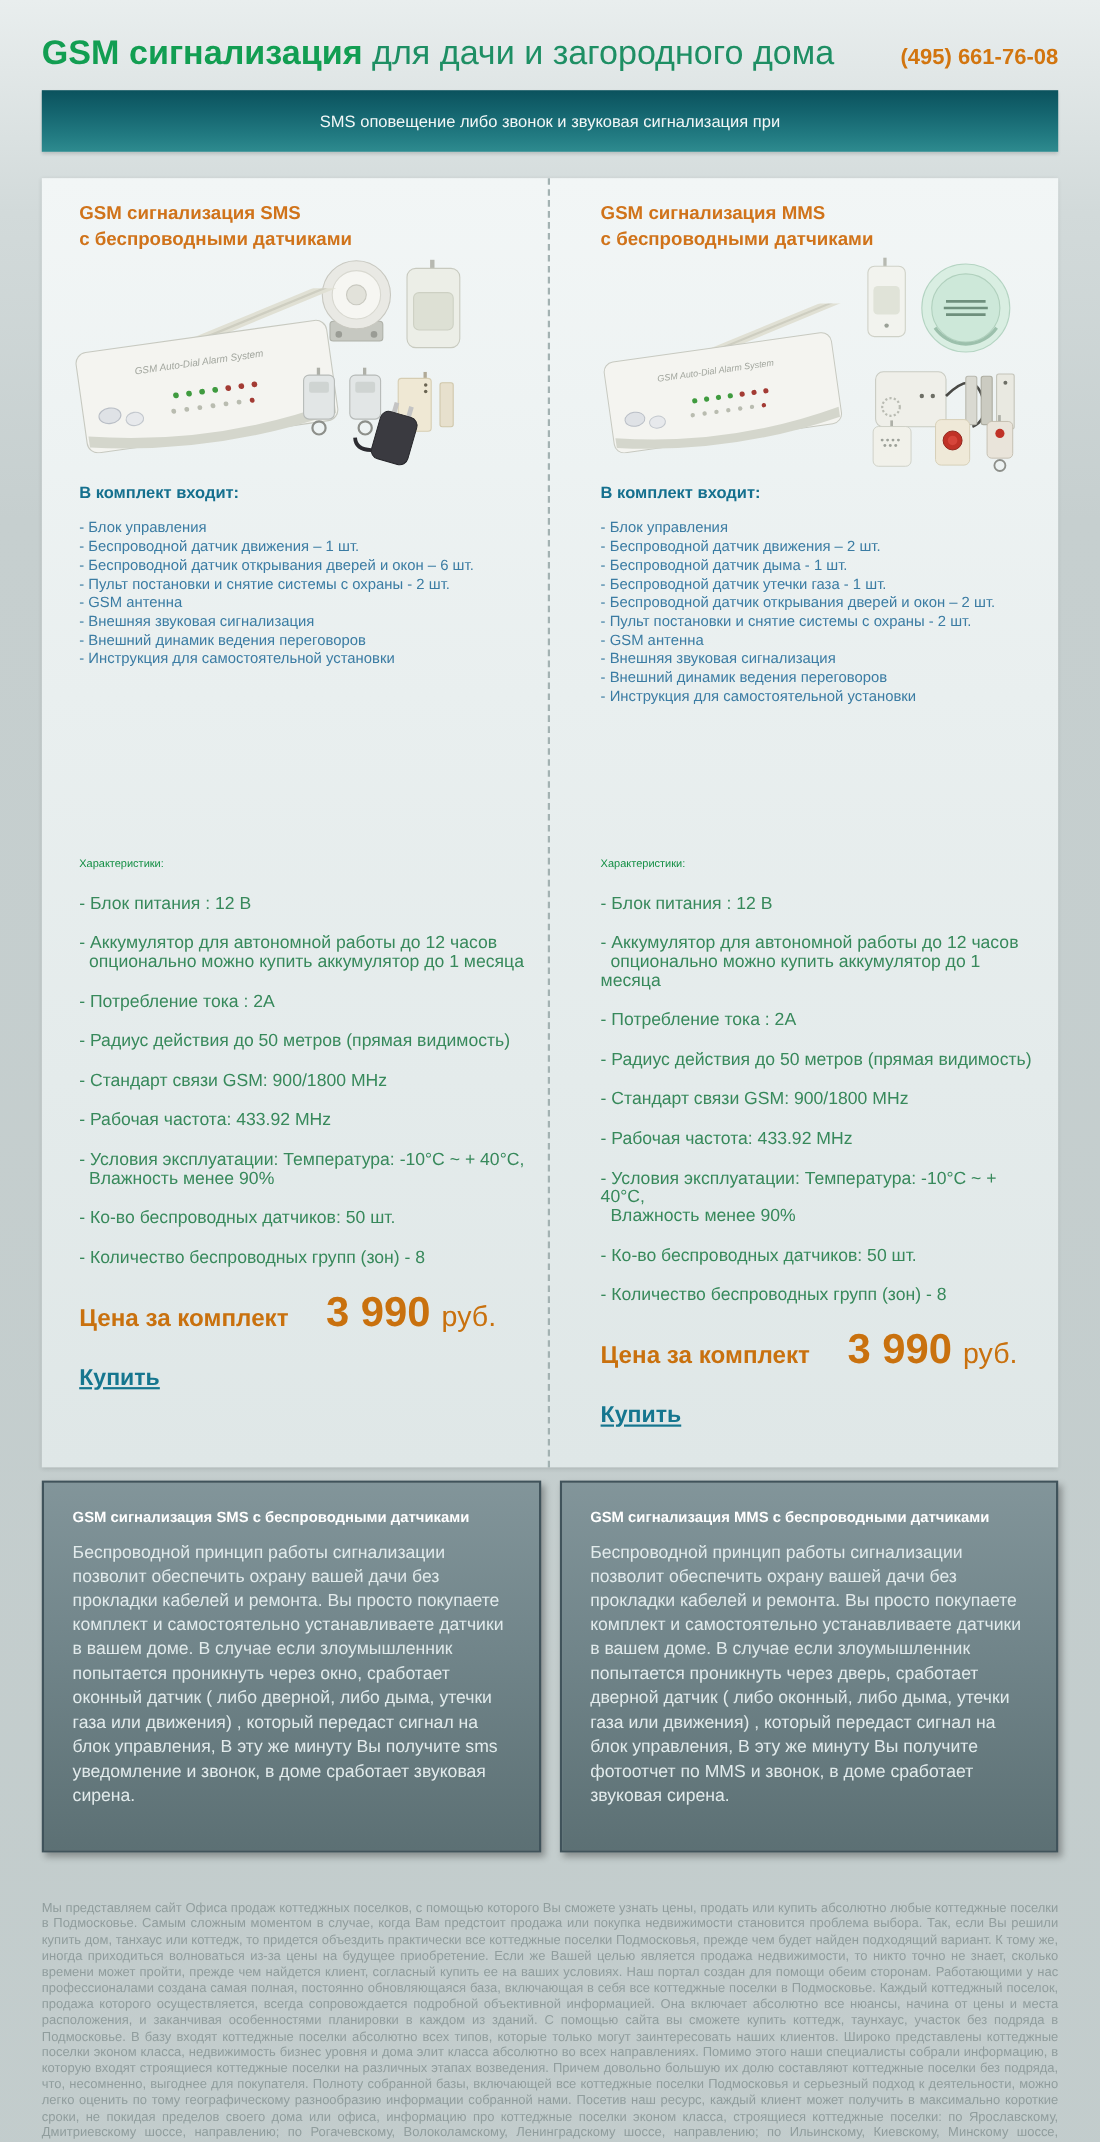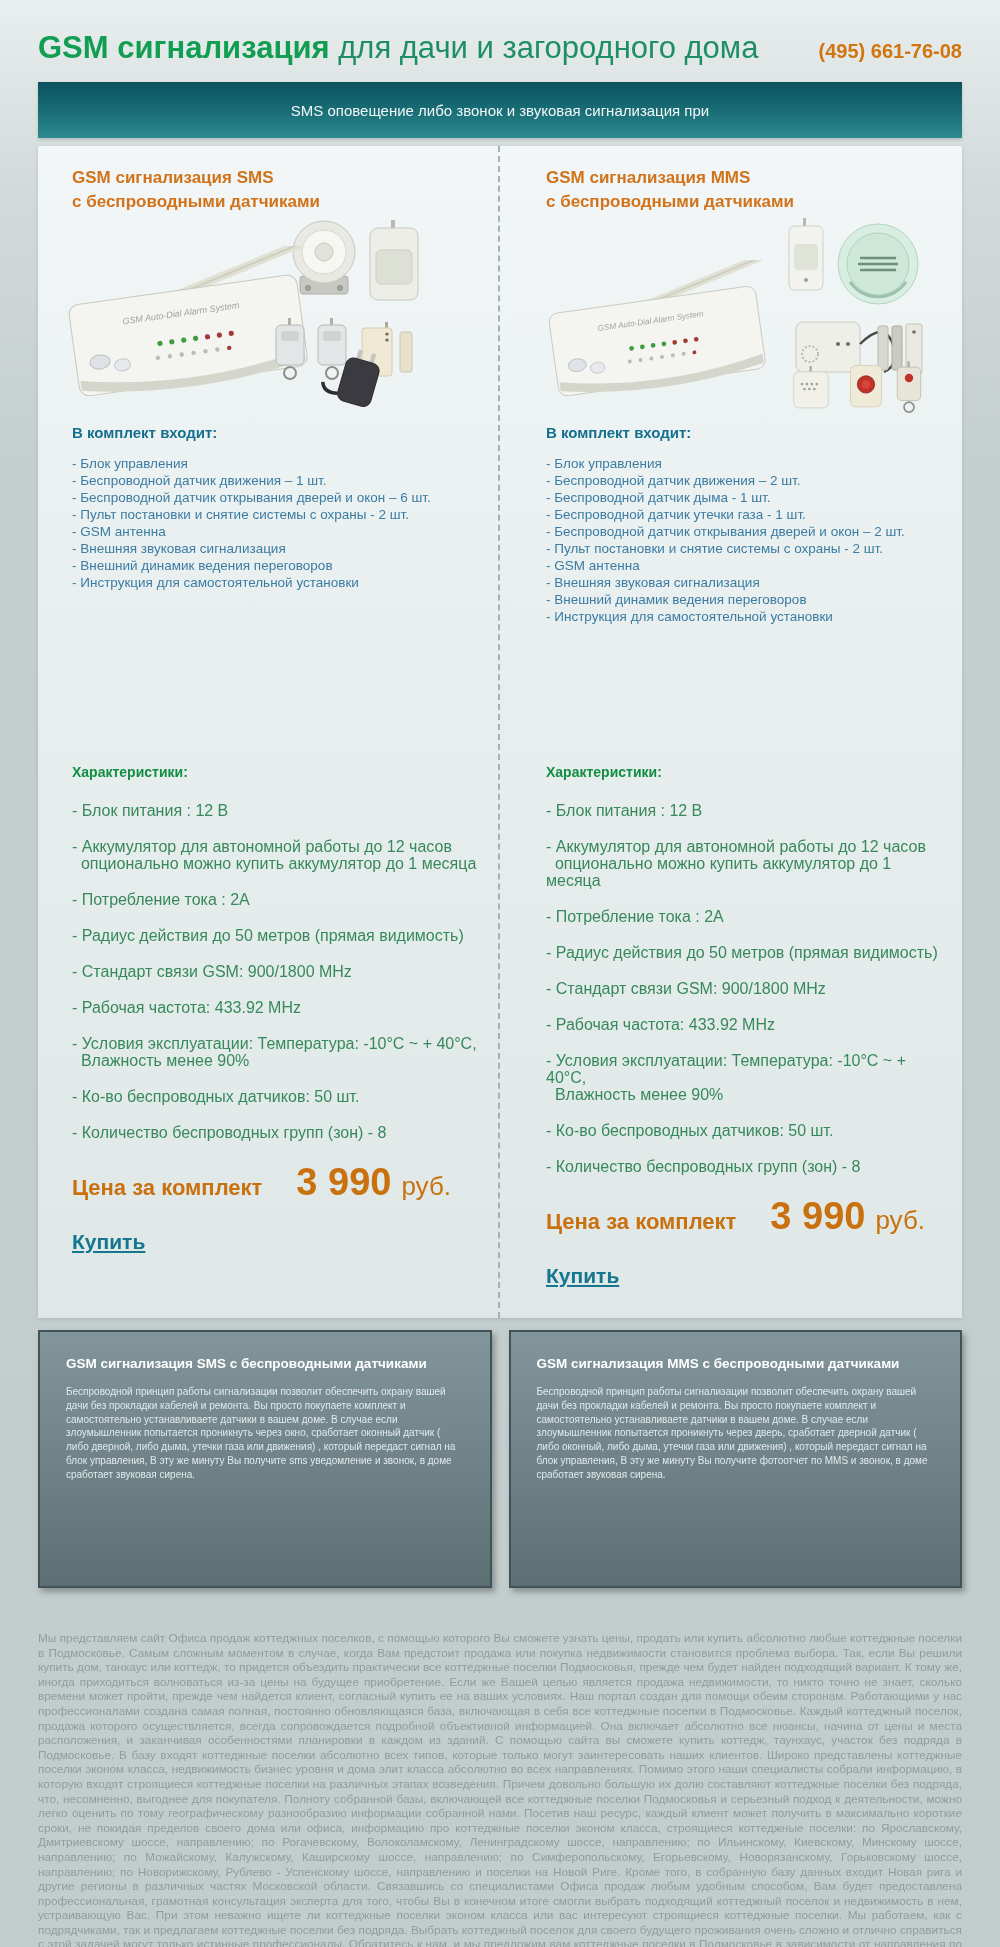--- a/index.html
+++ b/index.html
@@ -23,51 +23,51 @@
     margin-top: 16px; height: 56px;
     background: linear-gradient(180deg, #0b525d 0%, #14646e 35%, #227b82 75%, #2e8b8f 100%);
     display: flex; align-items: center; justify-content: center; gap: 14px;
     box-shadow: 0 2px 3px rgba(0,0,0,.15);
   }
   .banner-normal { color: #f2f7f7; font-size: 15px; }
   .banner-bold { color: #ffffff; font-size: 22px; font-weight: bold; }
 
   
   .card {
-    margin-top: 8px; height: 1172px; display: flex;
+    margin-top: 24px; height: 1172px; display: flex;
     background: linear-gradient(180deg, #f2f6f6 0%, #e9efef 40%, #dfe7e7 100%);
     box-shadow: 0 1px 4px rgba(0,0,0,.12);
   }
   .col { width: 462px; padding: 0 14px 0 34px; position: relative; }
   .col-left { border-right: 2px dashed #a3b2b2; }
   .col-right { padding-left: 46px; }
   .product-title { margin-top: 20px; font-size: 17px; line-height: 1.4; color: #d0731a; font-weight: bold; height: 48px; }
   .product-images { position: relative; height: 176px; margin-top: 4px; }
   .product-images > * { position: absolute; }
   .includes-heading { margin-top: 30px; font-size: 15px; color: #15708e; font-weight: bold; }
   .includes-list { list-style: none; margin-top: 14px; height: 309px; }
   .includes-list li { font-size: 13.5px; color: #3b7ca3; line-height: 17px; }
-  .specs-heading { font-size: 14px; color: #128e43; font-weight: bold; }
+  .specs-heading { font-size: 10px; color: #128e43; font-weight: normal; }
   .specs-list { list-style: none; margin-top: 22px; }
   .specs-list li { font-size: 16px; color: #37895b; line-height: 17px; margin-bottom: 19px; white-space: pre-line; }
   .price-row { margin-top: 20px; display: flex; align-items: baseline; }
   .price-label { color: #c9710e; font-weight: bold; font-size: 22px; }
   .price-value { color: #c9710e; font-weight: bold; font-size: 38px; margin-left: 34px; }
   .price-cur { color: #c9710e; font-size: 26px; margin-left: 10px; }
   .buy-link { display: inline-block; margin-top: 26px; color: #15768f; font-size: 21px; font-weight: bold; text-decoration: underline; cursor: pointer; }
 
   
   .info-boxes { margin-top: 12px; display: flex; gap: 17px; }
   .info-box {
     flex: 1; padding: 24px 24px 38px 26px; min-height: 258px;
     background: linear-gradient(180deg, #82959a 0%, #71858a 45%, #5c7074 100%);
     border: 2px solid #40535b; box-shadow: 3px 4px 6px rgba(0,0,0,.3);
   }
   .info-box h4 { color: #ffffff; font-size: 13.5px; font-weight: bold; }
-  .info-box p { margin-top: 14px; color: #e2ebec; font-size: 10px; line-height: 1.38; }
+  .info-box p { margin-top: 14px; color: #e2ebec; font-size: 16px; line-height: 1.38; }
 
   
   footer { padding: 34px 0 22px; }
   .footer-heading { font-size: 13.5px; font-weight: bold; color: #8a9797; }
   .footer-seo { margin-top: 9px; font-size: 11.8px; line-height: 14.6px; color: #909d9d; text-align: justify; }
 
   svg text { font-family: "Liberation Sans", "DejaVu Sans", sans-serif; }
 </style>
 </head>
 <body>

